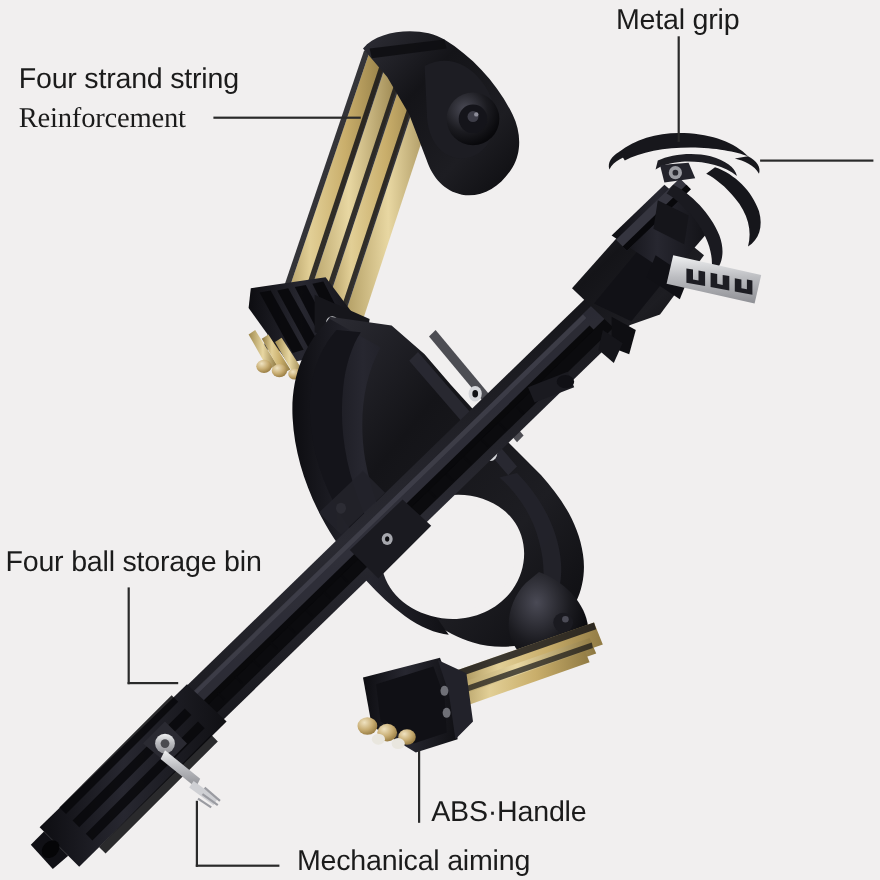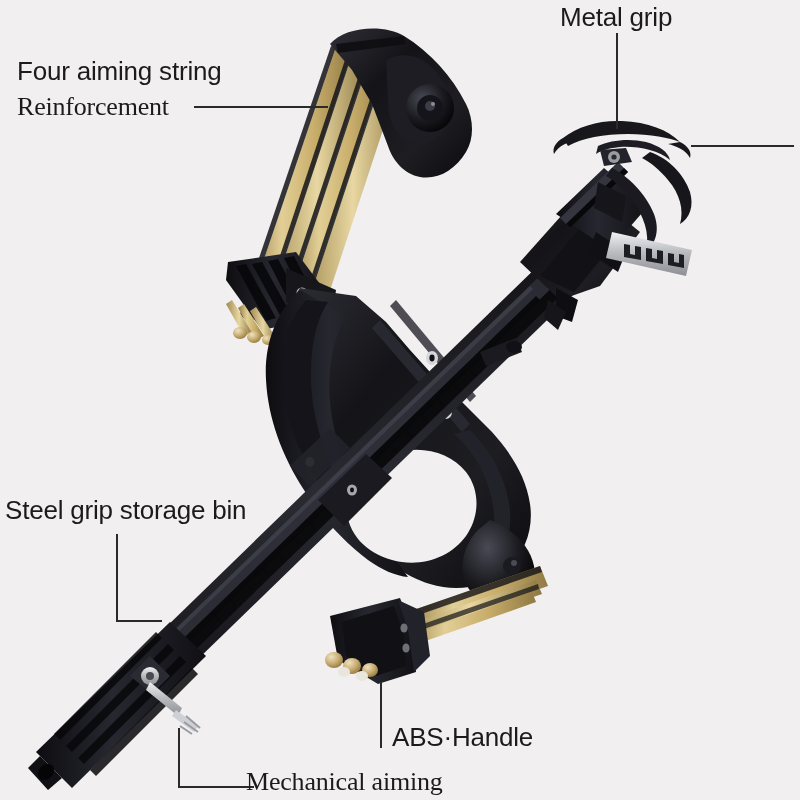--- a/index.html
+++ b/index.html
@@ -341,26 +341,26 @@
   <div class="leader h" style="left:691px; top:145px; width:103px;"></div>
 
   <div class="leader v" style="left:116px; top:534px; height:88px;"></div>
   <div class="leader h" style="left:116px; top:620px; width:46px;"></div>
 
   <div class="leader v" style="left:178px; top:728px; height:60px;"></div>
   <div class="leader h" style="left:178px; top:786px; width:76px;"></div>
 
   <div class="leader v" style="left:380px; top:682px; height:66px;"></div>
 
-  <div class="label" style="left:17px; top:58px;">Four aiming string</div>
+  <div class="label" style="left:17px; top:58px;">Four strand string</div>
 
   <div class="label" style="left:17px; top:94px;font-family:Liberation Serif, serif;">Reinforcement</div>
 
   <div class="label" style="left:560px; top:4px;">Metal grip</div>
 
 
-  <div class="label" style="left:5px; top:497px;">Steel grip storage bin</div>
-
-  <div class="label" style="left:246px; top:769px;font-family:Liberation Serif, serif;">Mechanical aiming</div>
+  <div class="label" style="left:5px; top:497px;">Four ball storage bin</div>
+
+  <div class="label" style="left:270px; top:769px;">Mechanical aiming</div>
 
   <div class="label" style="left:392px; top:724px;">ABS·Handle</div>
 
 </div>
 
 </body></html>

